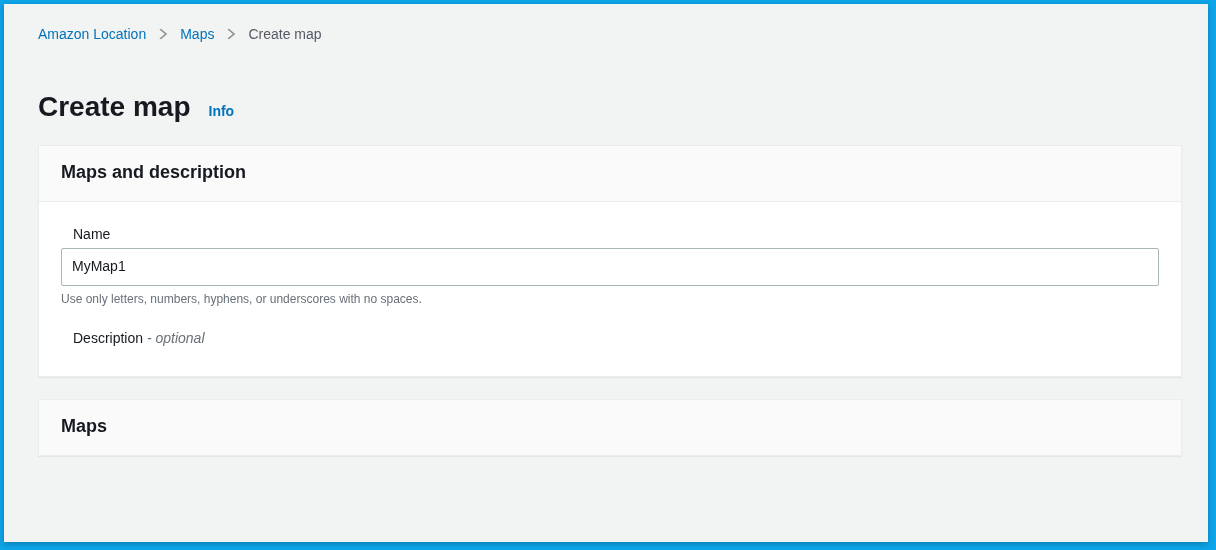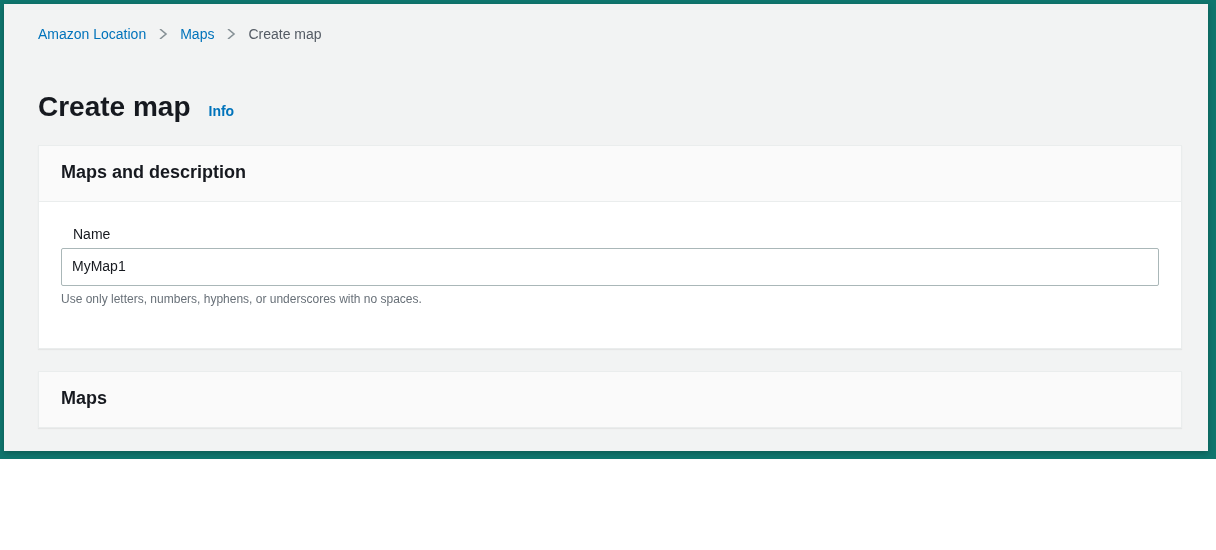--- a/index.html
+++ b/index.html
@@ -8,22 +8,22 @@
     padding: 0;
     width: 1216px;
     height: 550px;
     font-family: "Amazon Ember", "Helvetica Neue", Arial, sans-serif;
     background: #ffffff;
     color: #16191f;
     overflow: hidden;
   }
   .page {
     width: 1216px;
-    height: 459px;
-    background: #0f766e;
+    height: 550px;
+    background: #0ea5e9;
     position: relative;
   }
   .surface {
     position: absolute;
     left: 4px; top: 4px; right: 8px; bottom: 8px;
     background: #f2f3f3;
     box-shadow: 0 2px 6px rgba(0,0,0,0.25);
     padding: 0 0 0 0;
   }
 
@@ -155,20 +155,23 @@
     <section class="panel">
       <div class="panel-header">Maps and description</div>
       <div class="panel-body">
 
         <label class="field-label">Name</label>
         <input type="text" class="aws-input" value="MyMap1" style="">
         <div class="hint">Use only letters, numbers, hyphens, or underscores with no spaces.</div>
 
         <div style="height:18px"></div>
 
+        <label class="field-label">
+          <span>Description</span><span class="optional"> - optional</span>
+        </label>
 
       </div>
     </section>
 
     <section class="panel partial">
       <div class="panel-header">Maps</div>
     </section>
 
   </div>
 </div>

